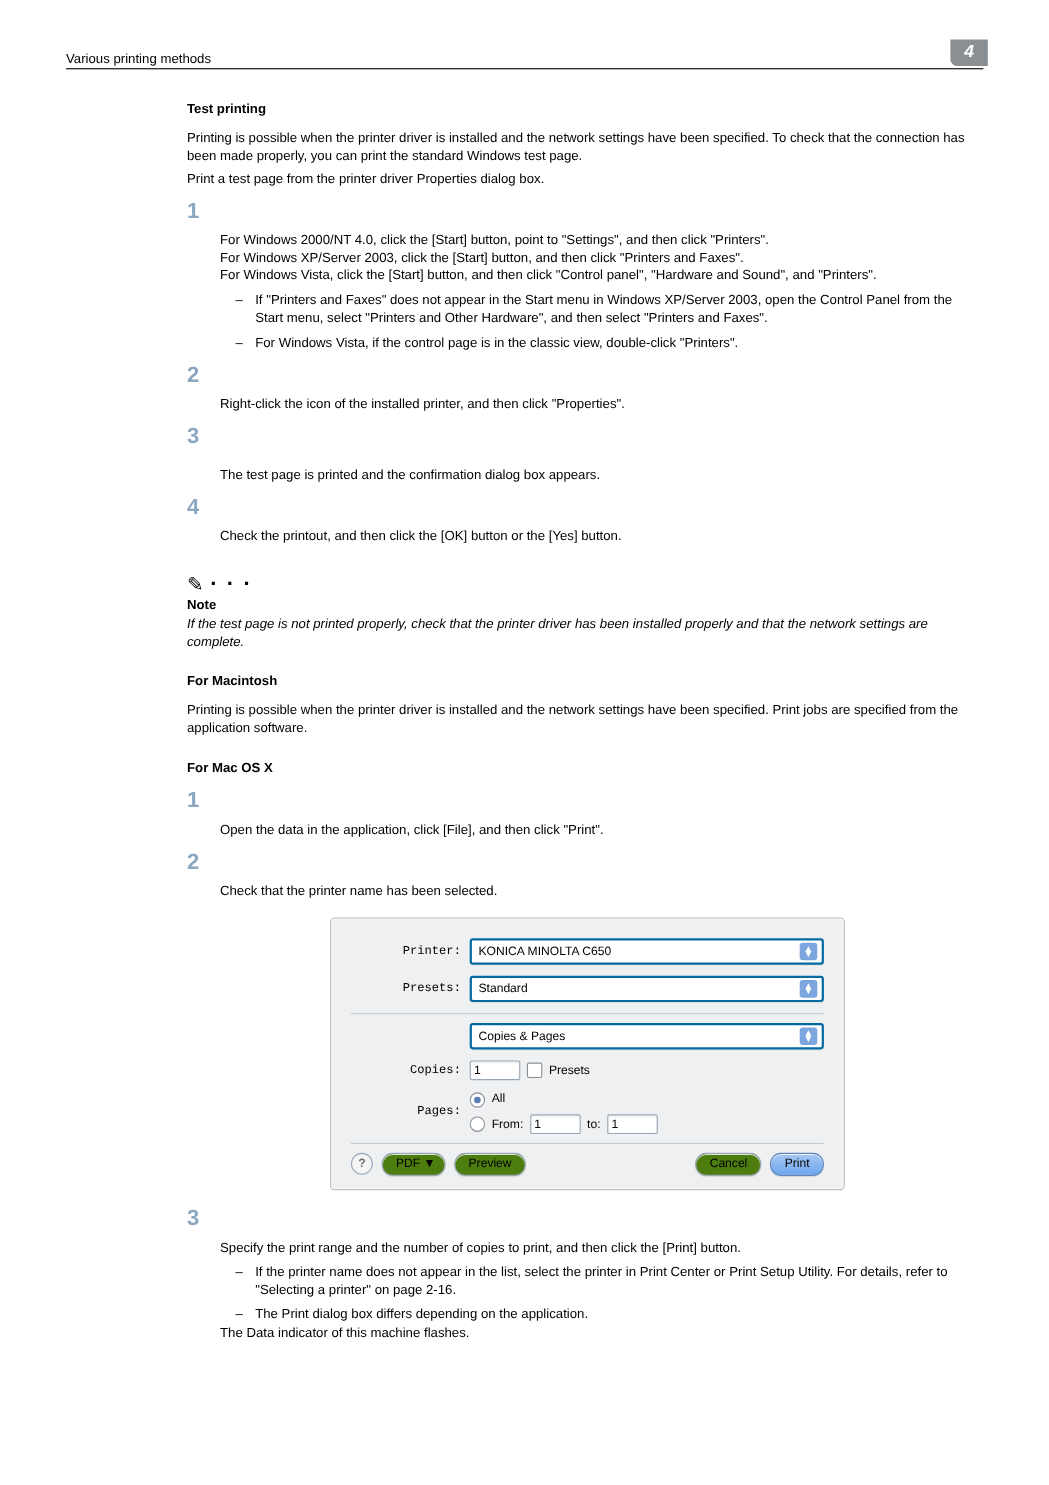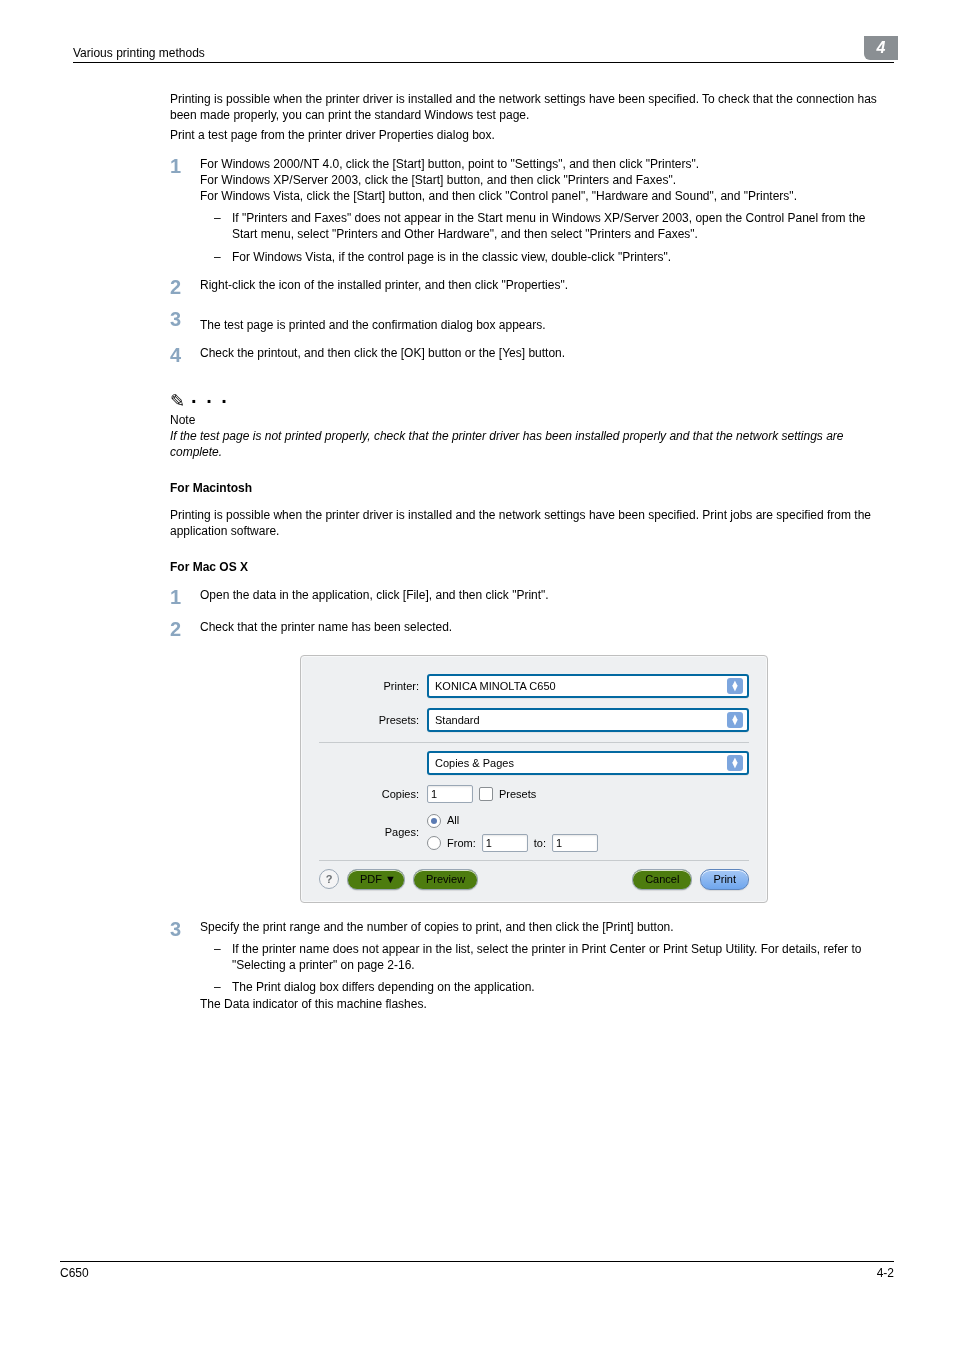--- a/index.html
+++ b/index.html
@@ -16,21 +16,20 @@
     box-sizing: border-box;
     min-height: 1300px;
     position: relative;
   }
   .header-row {
     display: flex;
     justify-content: space-between;
     align-items: flex-end;
     border-bottom: 1px solid #000;
     padding-bottom: 2px;
-    margin-left: 13px;
   }
   .header-left {
     font-size: 12px;
   }
   .header-right-box {
     background: #8a8f93;
     width: 34px;
     height: 24px;
     display: flex;
     align-items: center;
@@ -65,20 +64,21 @@
   .step-num {
     width: 30px;
     flex-shrink: 0;
     font-size: 20px;
     font-weight: bold;
     color: #8aa6c0;
     line-height: 1;
   }
   .step-body {
     flex: 1;
+    margin-top: 28px;
   }
   .sub-dash {
     display: flex;
     margin-top: 6px;
     padding-left: 14px;
   }
   .sub-dash .dash { width: 18px; flex-shrink:0; }
   .sub-dash .txt { flex:1; }
   .step-para { margin-top:8px; }
   .note-block {
@@ -87,40 +87,40 @@
   }
   .note-icon-row {
     display:flex; align-items:flex-end; gap:6px;
   }
   .note-icon {
     font-size:18px; line-height:1;
   }
   .note-dots {
     font-size:20px; font-weight:bold; letter-spacing:2px;
   }
-  .note-label { font-weight:normal; margin-top:2px; }
+  .note-label { font-weight:bold; margin-top:2px; }
   .note-text { font-style: italic; }
   
   .dialog {
     width: 430px;
     margin: 16px 0 16px 130px;
     border: 1px solid #bfbfbf;
     background: #eef0f2;
     border-radius: 4px;
     padding: 18px 18px 12px 18px;
     font-family: "Lucida Grande", Arial, sans-serif;
     font-size: 11px;
     color: #000;
     box-shadow: inset 0 0 0 1px #f7f8f9;
   }
   .dialog .row {
     display:flex; align-items:center; margin-bottom:10px;
   }
   .dialog .lbl {
-    width: 100px; text-align:right; padding-right:8px;
+    width: 100px; text-align:right; padding-right:8px;font-family:Liberation Mono, monospace;
   }
   .dialog .combo {
     flex:1; background:#fff; border:2px solid #0369a1;
     border-radius:3px; height:20px; display:flex;
     align-items:center; justify-content:space-between;
     padding:0 4px 0 6px; box-shadow: 0 1px 0 rgba(0,0,0,0.05);
   }
   .dialog .combo .arrow {
     width:16px; height:16px; background:#7da6de;
     border-radius:3px; color:#fff; font-size:9px;
@@ -185,20 +185,21 @@
 <div class="page">
   <div class="header-row">
     <span class="header-left">Various printing methods</span>
     <div class="header-right-box">
       <span>4</span>
     </div>
   </div>
 
   <div class="content">
 
+    <div class="h-bold">Test printing</div>
     <p>Printing is possible when the printer driver is installed and the network settings have been specified. To check that the connection has been made properly, you can print the standard Windows test page.</p>
     <p>Print a test page from the printer driver Properties dialog box.</p>
 
     <div class="steps">
 
       <div class="step">
         <div class="step-num">1</div>
         <div class="step-body">
           <div>For Windows 2000/NT 4.0, click the [Start] button, point to "Settings", and then click "Printers".</div>
           <div>For Windows XP/Server 2003, click the [Start] button, and then click "Printers and Faxes".</div>
@@ -336,17 +337,13 @@
             <div class="dash">–</div>
             <div class="txt">The Print dialog box differs depending on the application.</div>
           </div>
           <div>The Data indicator of this machine flashes.</div>
         </div>
       </div>
     </div>
 
   </div>
 
-  <div class="footer">
-    <span>C650</span>
-    <span>4-2</span>
-  </div>
 </div>
 
 </body></html>

